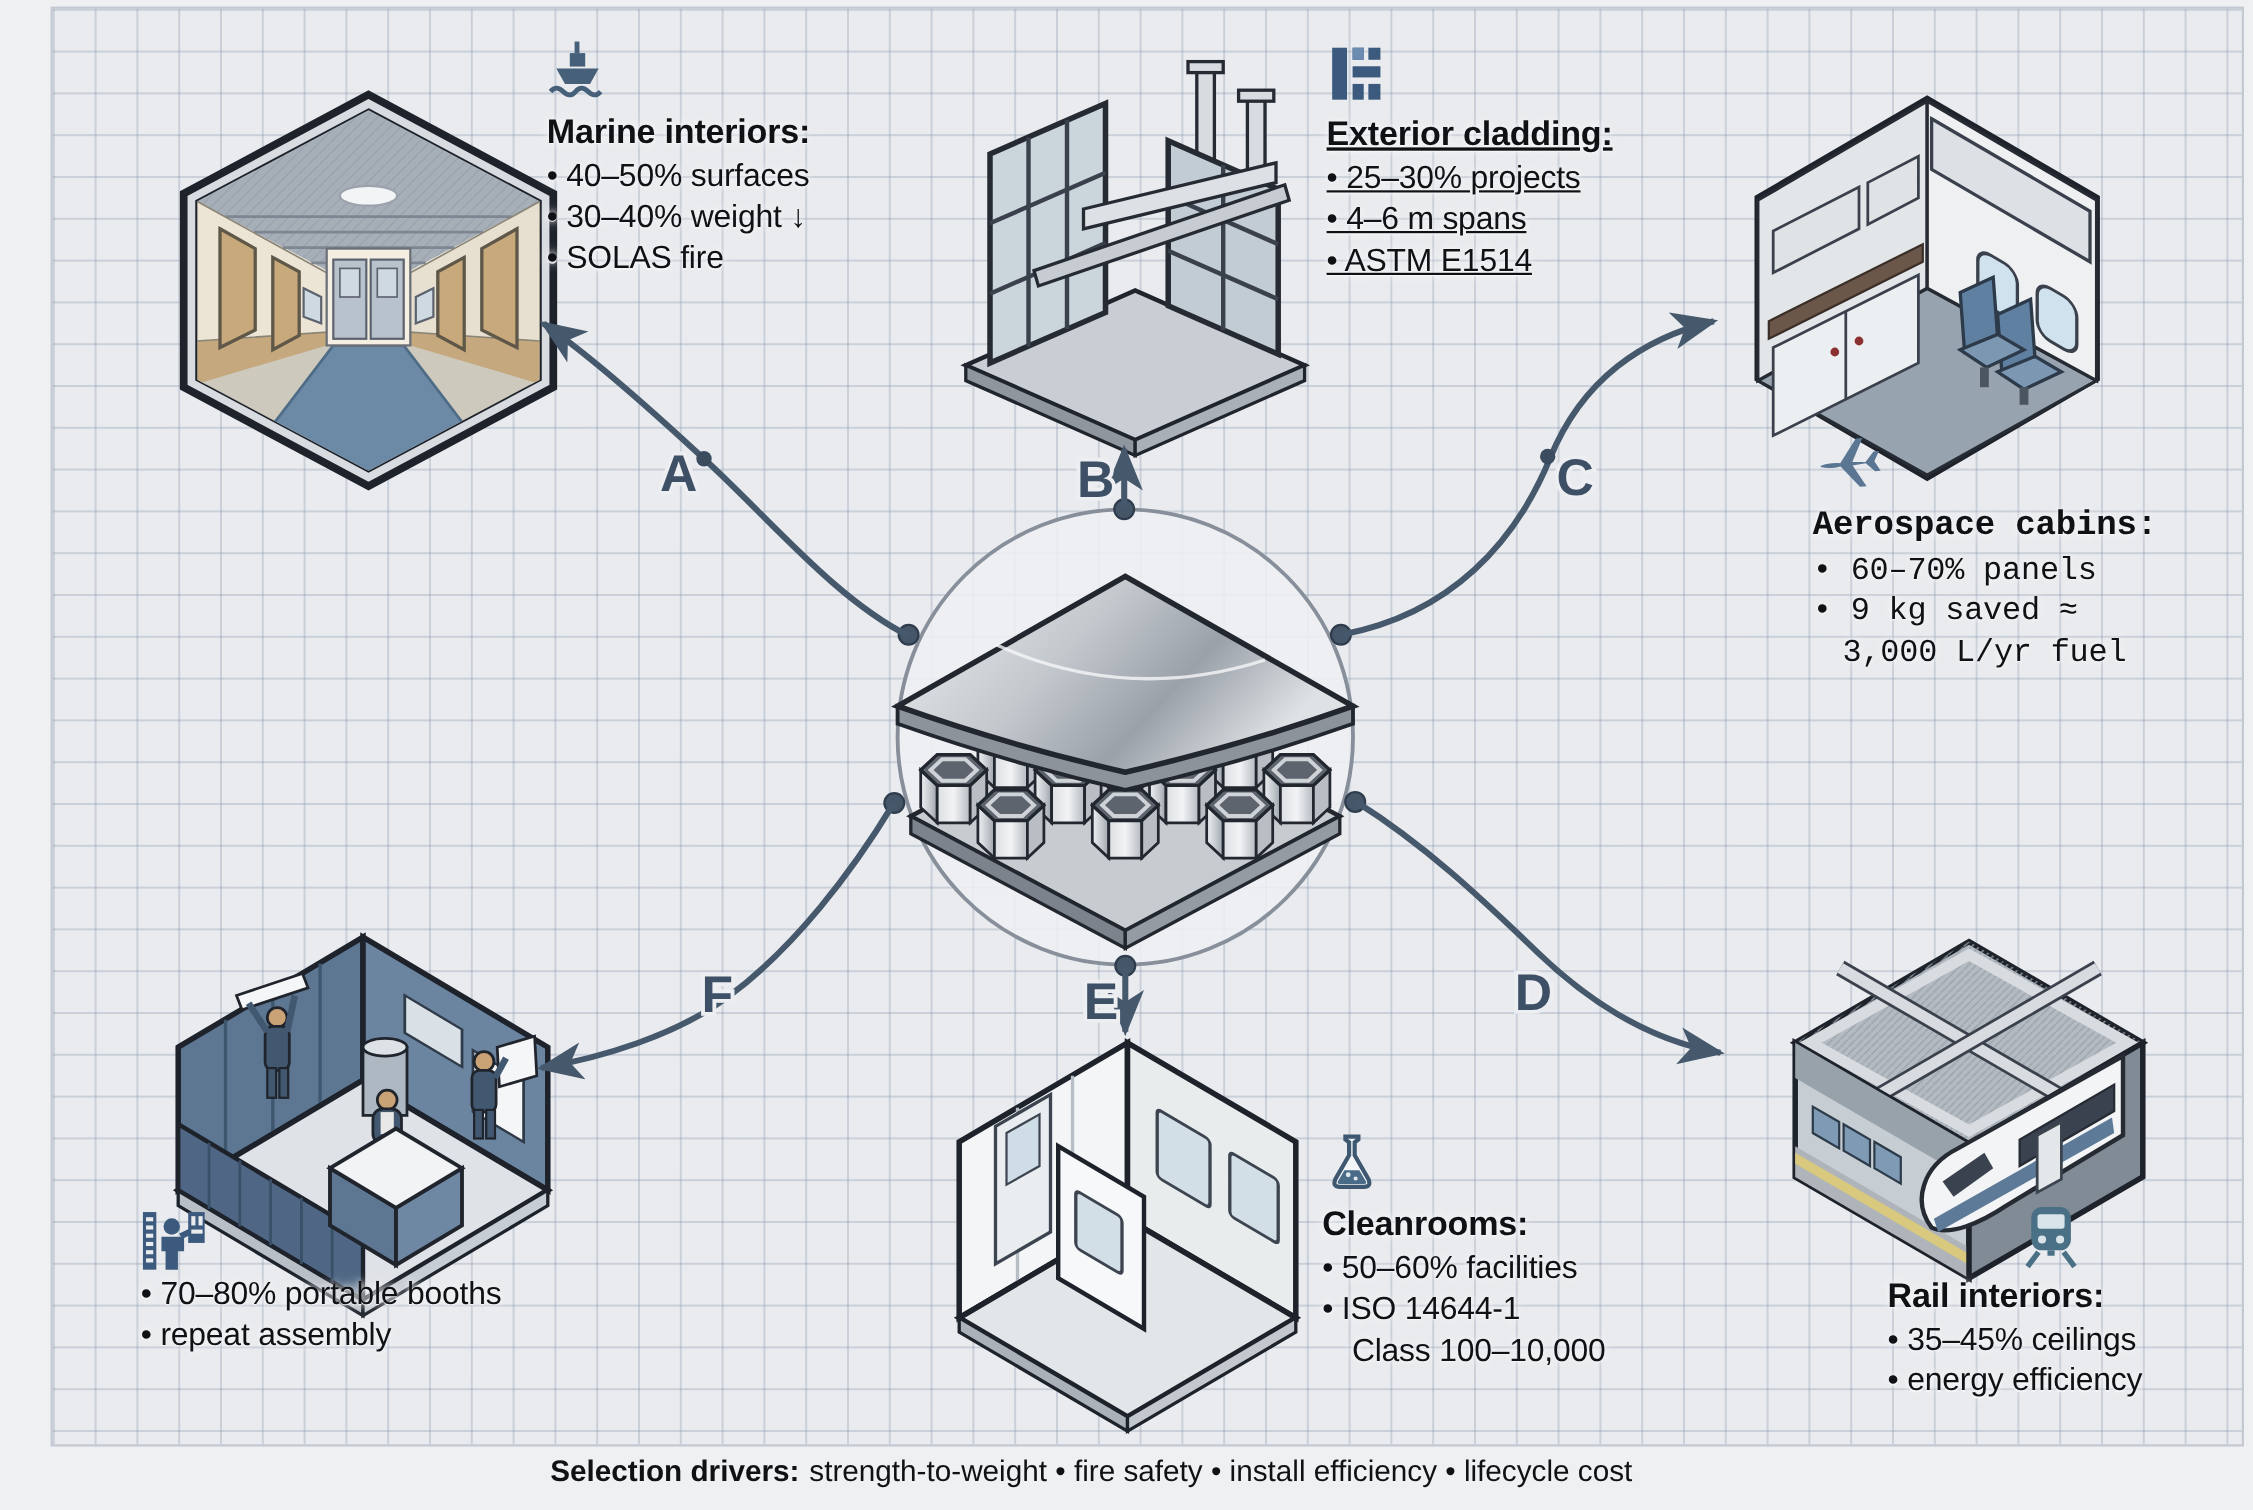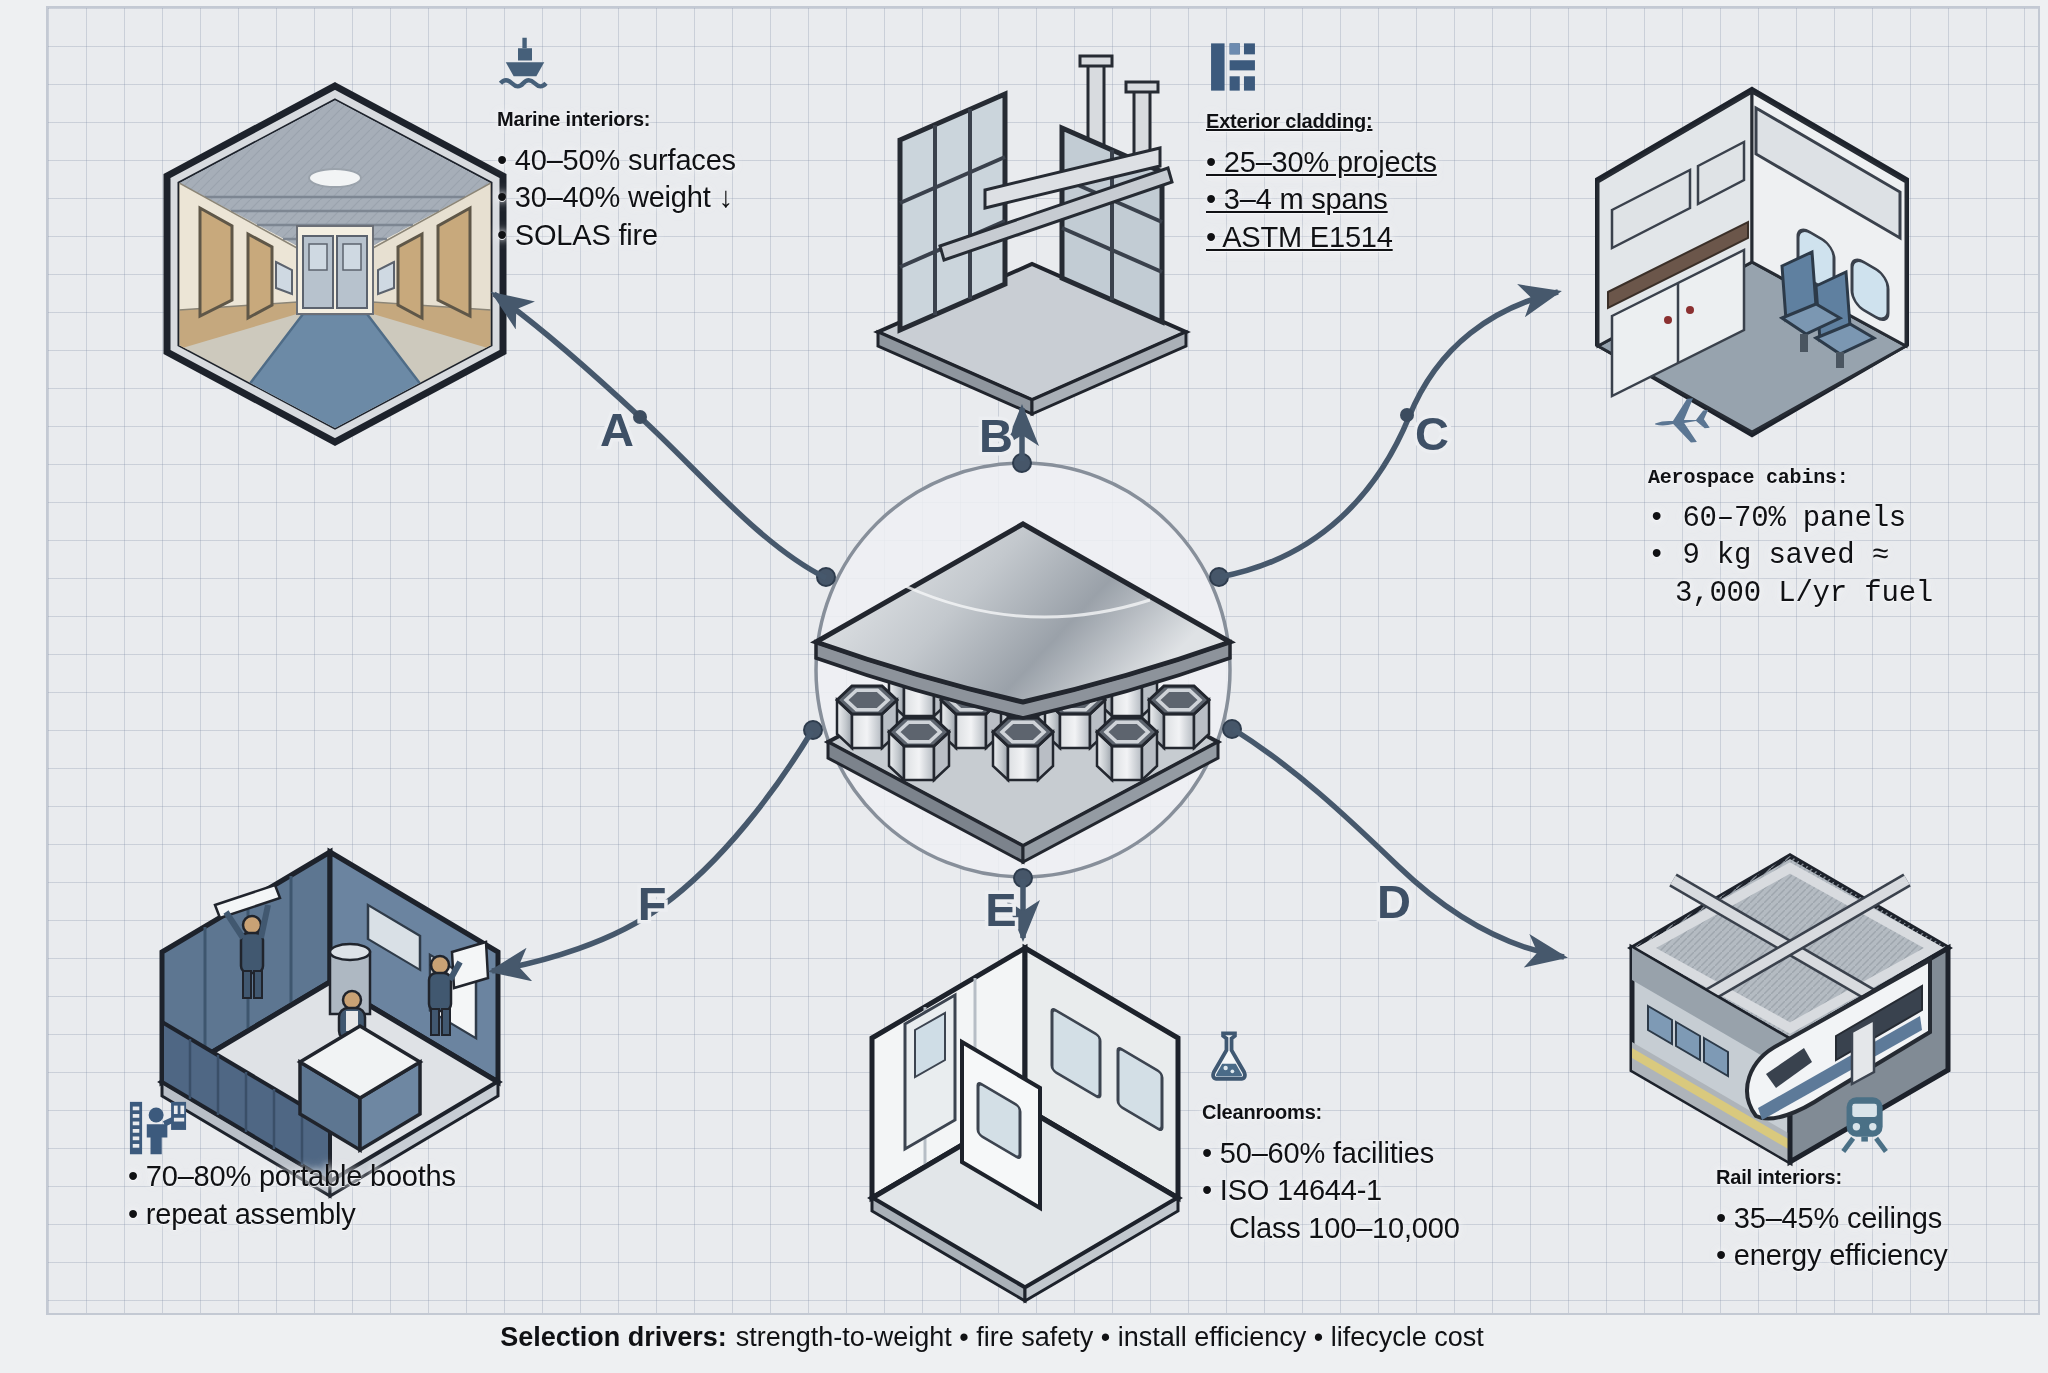--- a/index.html
+++ b/index.html
@@ -17,21 +17,21 @@
       linear-gradient(to bottom, rgba(130,145,168,.30) 1.5px, transparent 1.5px);
     background-size:38px 38px;
     border:2px solid #c3c9d3;
   }
   svg.art{position:absolute;left:0;top:0;}
   .label{
     position:absolute;
     font-size:29px;line-height:37.5px;letter-spacing:-0.2px;
     text-shadow:0 0 6px rgba(246,247,249,.95),0 0 12px rgba(246,247,249,.9),0 1px 0 rgba(246,247,249,.9);
   }
-  .label .title{font-size:20px;font-weight:700;margin:7px 0 3px;}
+  .label .title{font-size:31px;font-weight:700;margin:7px 0 3px;}
   .label .line{white-space:nowrap;}
   .label .line.cont{padding-left:27px;}
   .blk-icon{display:block;}
   .footer{
     position:absolute;left:0;top:1322px;width:1984px;text-align:center;
     font-size:27px;color:#101114;
   }
   .footer .b{font-weight:700;}
   .footer .rest{margin-left:9px;}
 </style>
@@ -391,21 +391,21 @@
         <rect x="28" y="4" width="12" height="13"></rect>
         <rect x="45" y="4" width="13" height="13"></rect>
         <rect x="28" y="24" width="30" height="12"></rect>
         <rect x="28" y="43" width="12" height="17"></rect>
         <rect x="45" y="43" width="13" height="17"></rect>
       </g>
       <rect x="28" y="4" width="12" height="13" fill="#6c8bb0"></rect>
     </svg>
     <div class="title">Exterior cladding:</div>
     <div class="line">• 25–30% projects</div>
-    <div class="line">• 3–4 m spans</div>
+    <div class="line">• 4–6 m spans</div>
     <div class="line">• ASTM E1514</div>
   </div>
 
   <div class="label" style="left:1648px;top:390px;font-family:Liberation Mono, monospace;">
     <svg class="blk-icon" width="74" height="62" viewBox="0 0 74 62">
       <g transform="rotate(-95 37 31) translate(5,-1)">
         <path d="M32,2 C34,8 34,14 33,20 L54,36 L54,42 L33,31 L32,43 L41,51 L41,56 L32,51 L23,56 L23,51 L31,43 L30,31 L10,42 L10,36 L30,20 C29,14 29,8 31,2 Z" fill="#5b7693"></path>
       </g>
     </svg>
     <div class="title">Aerospace cabins:</div>

